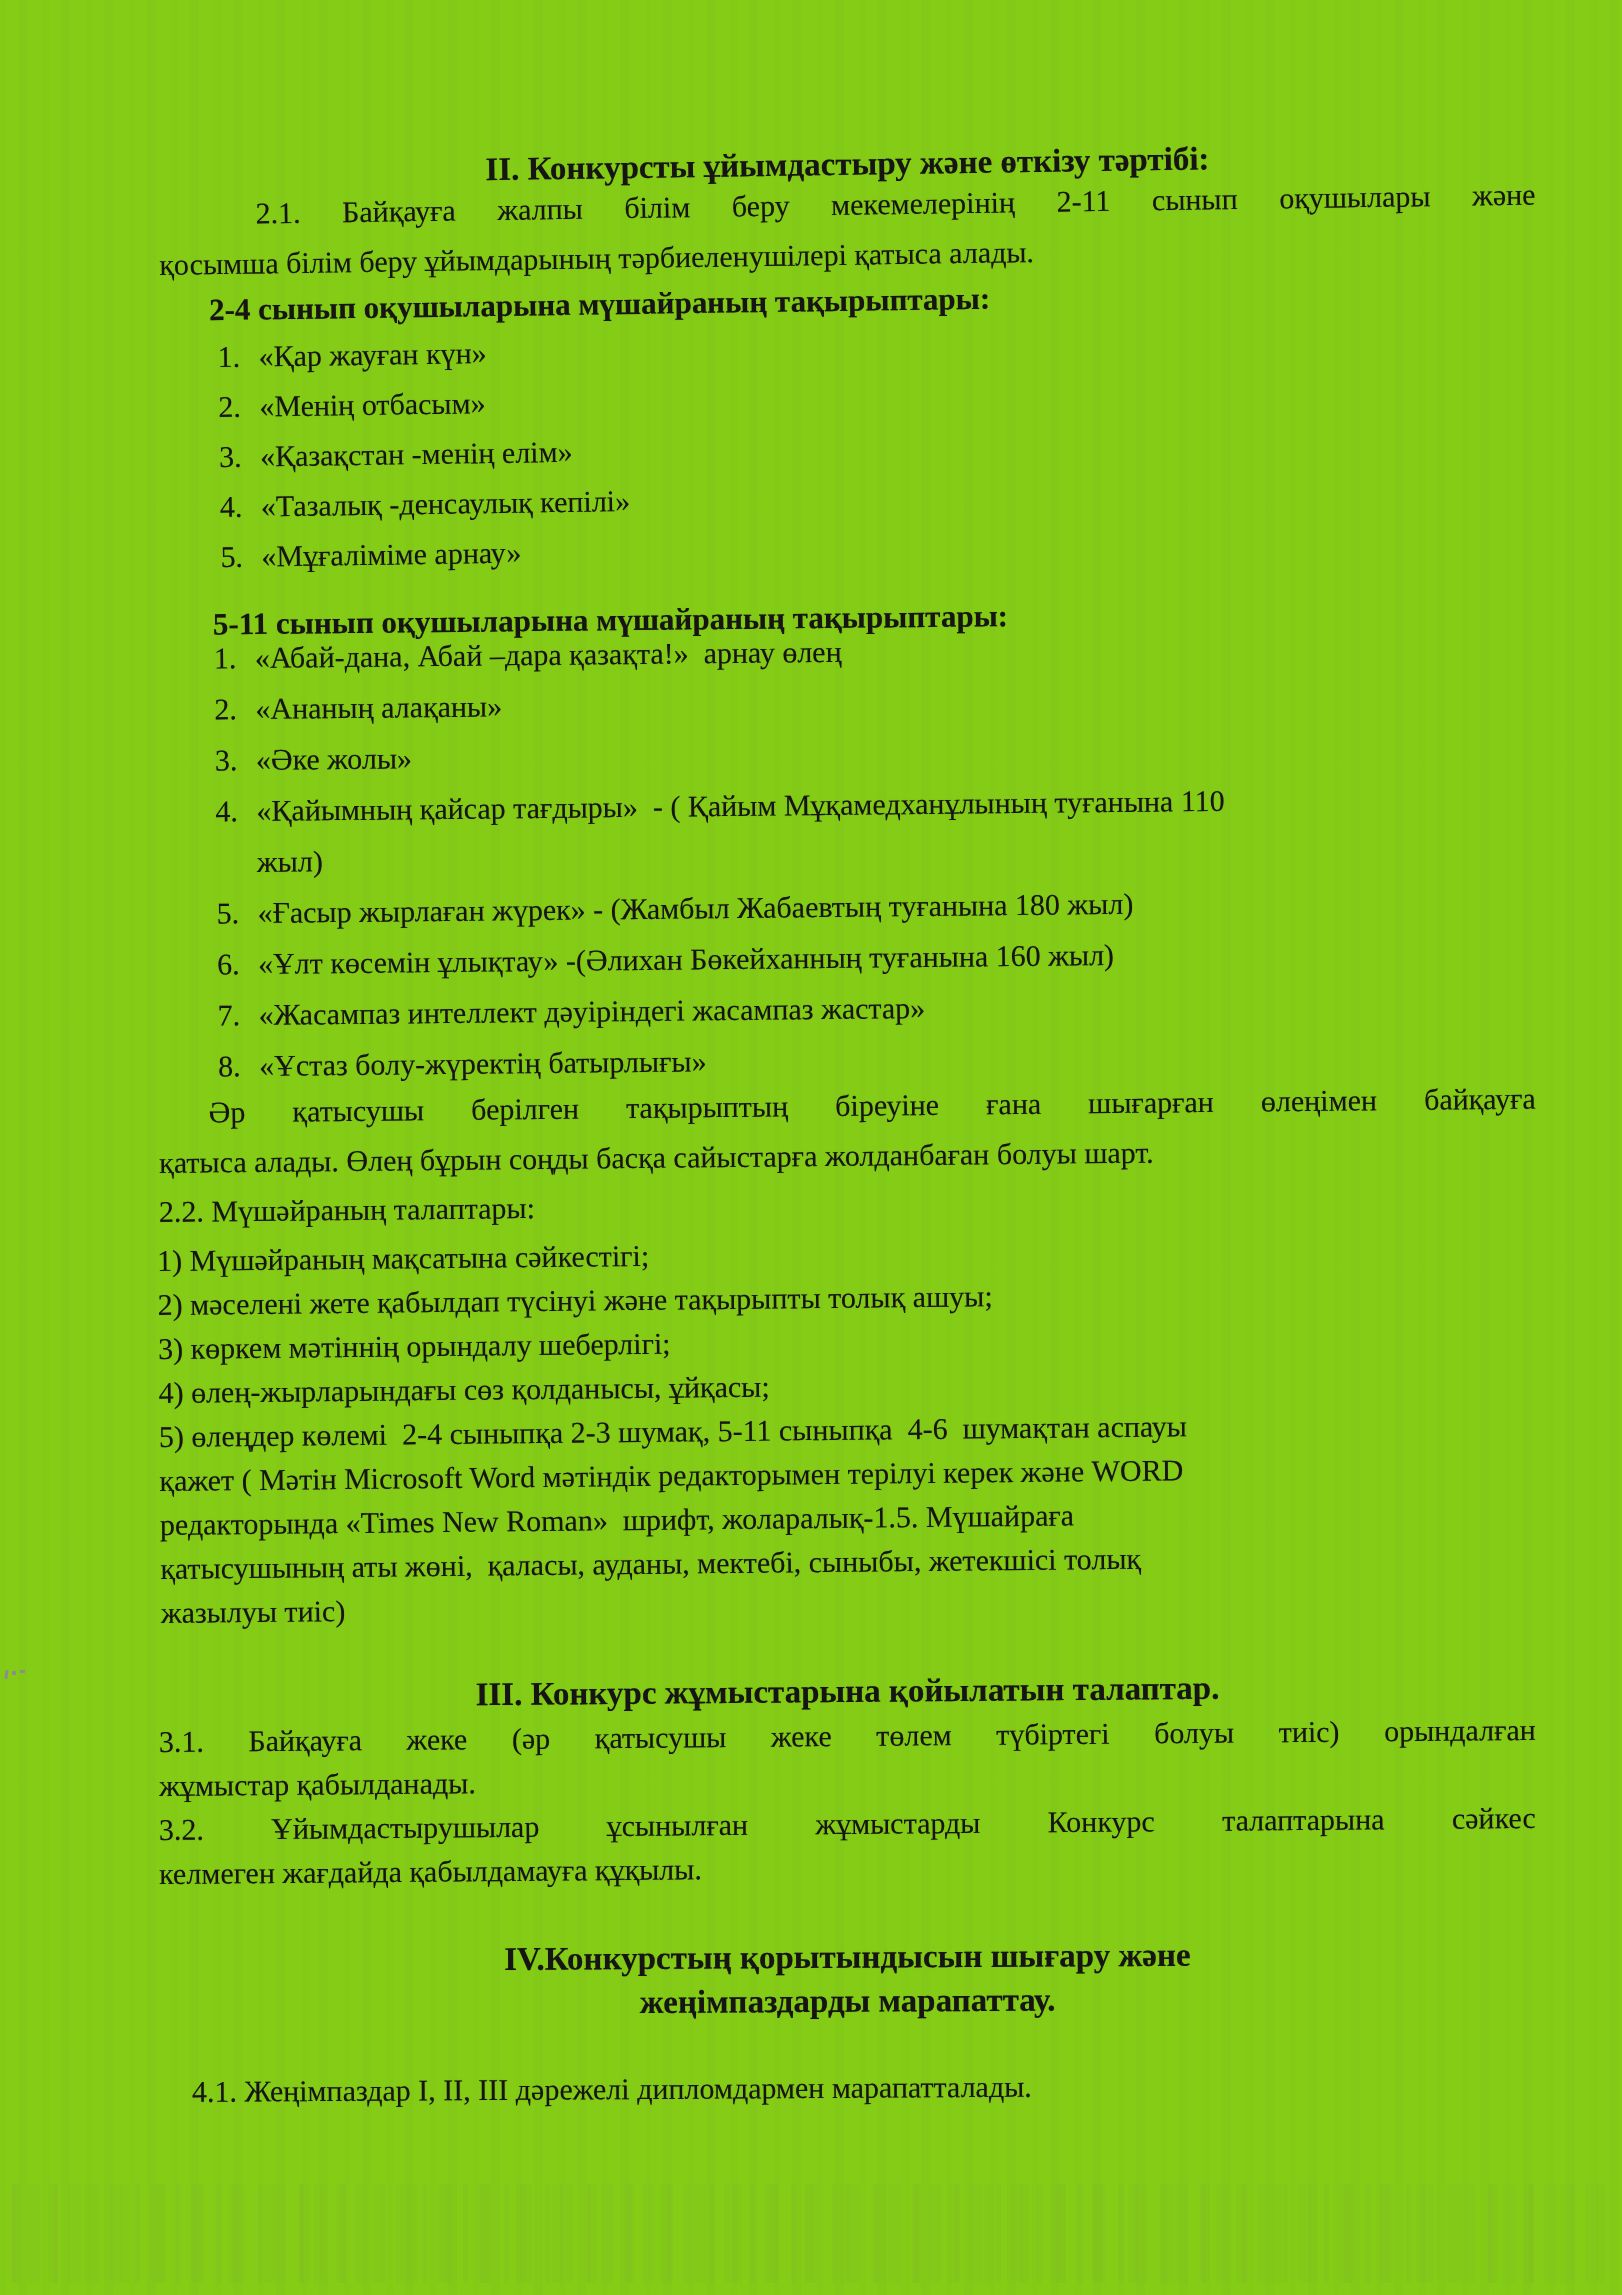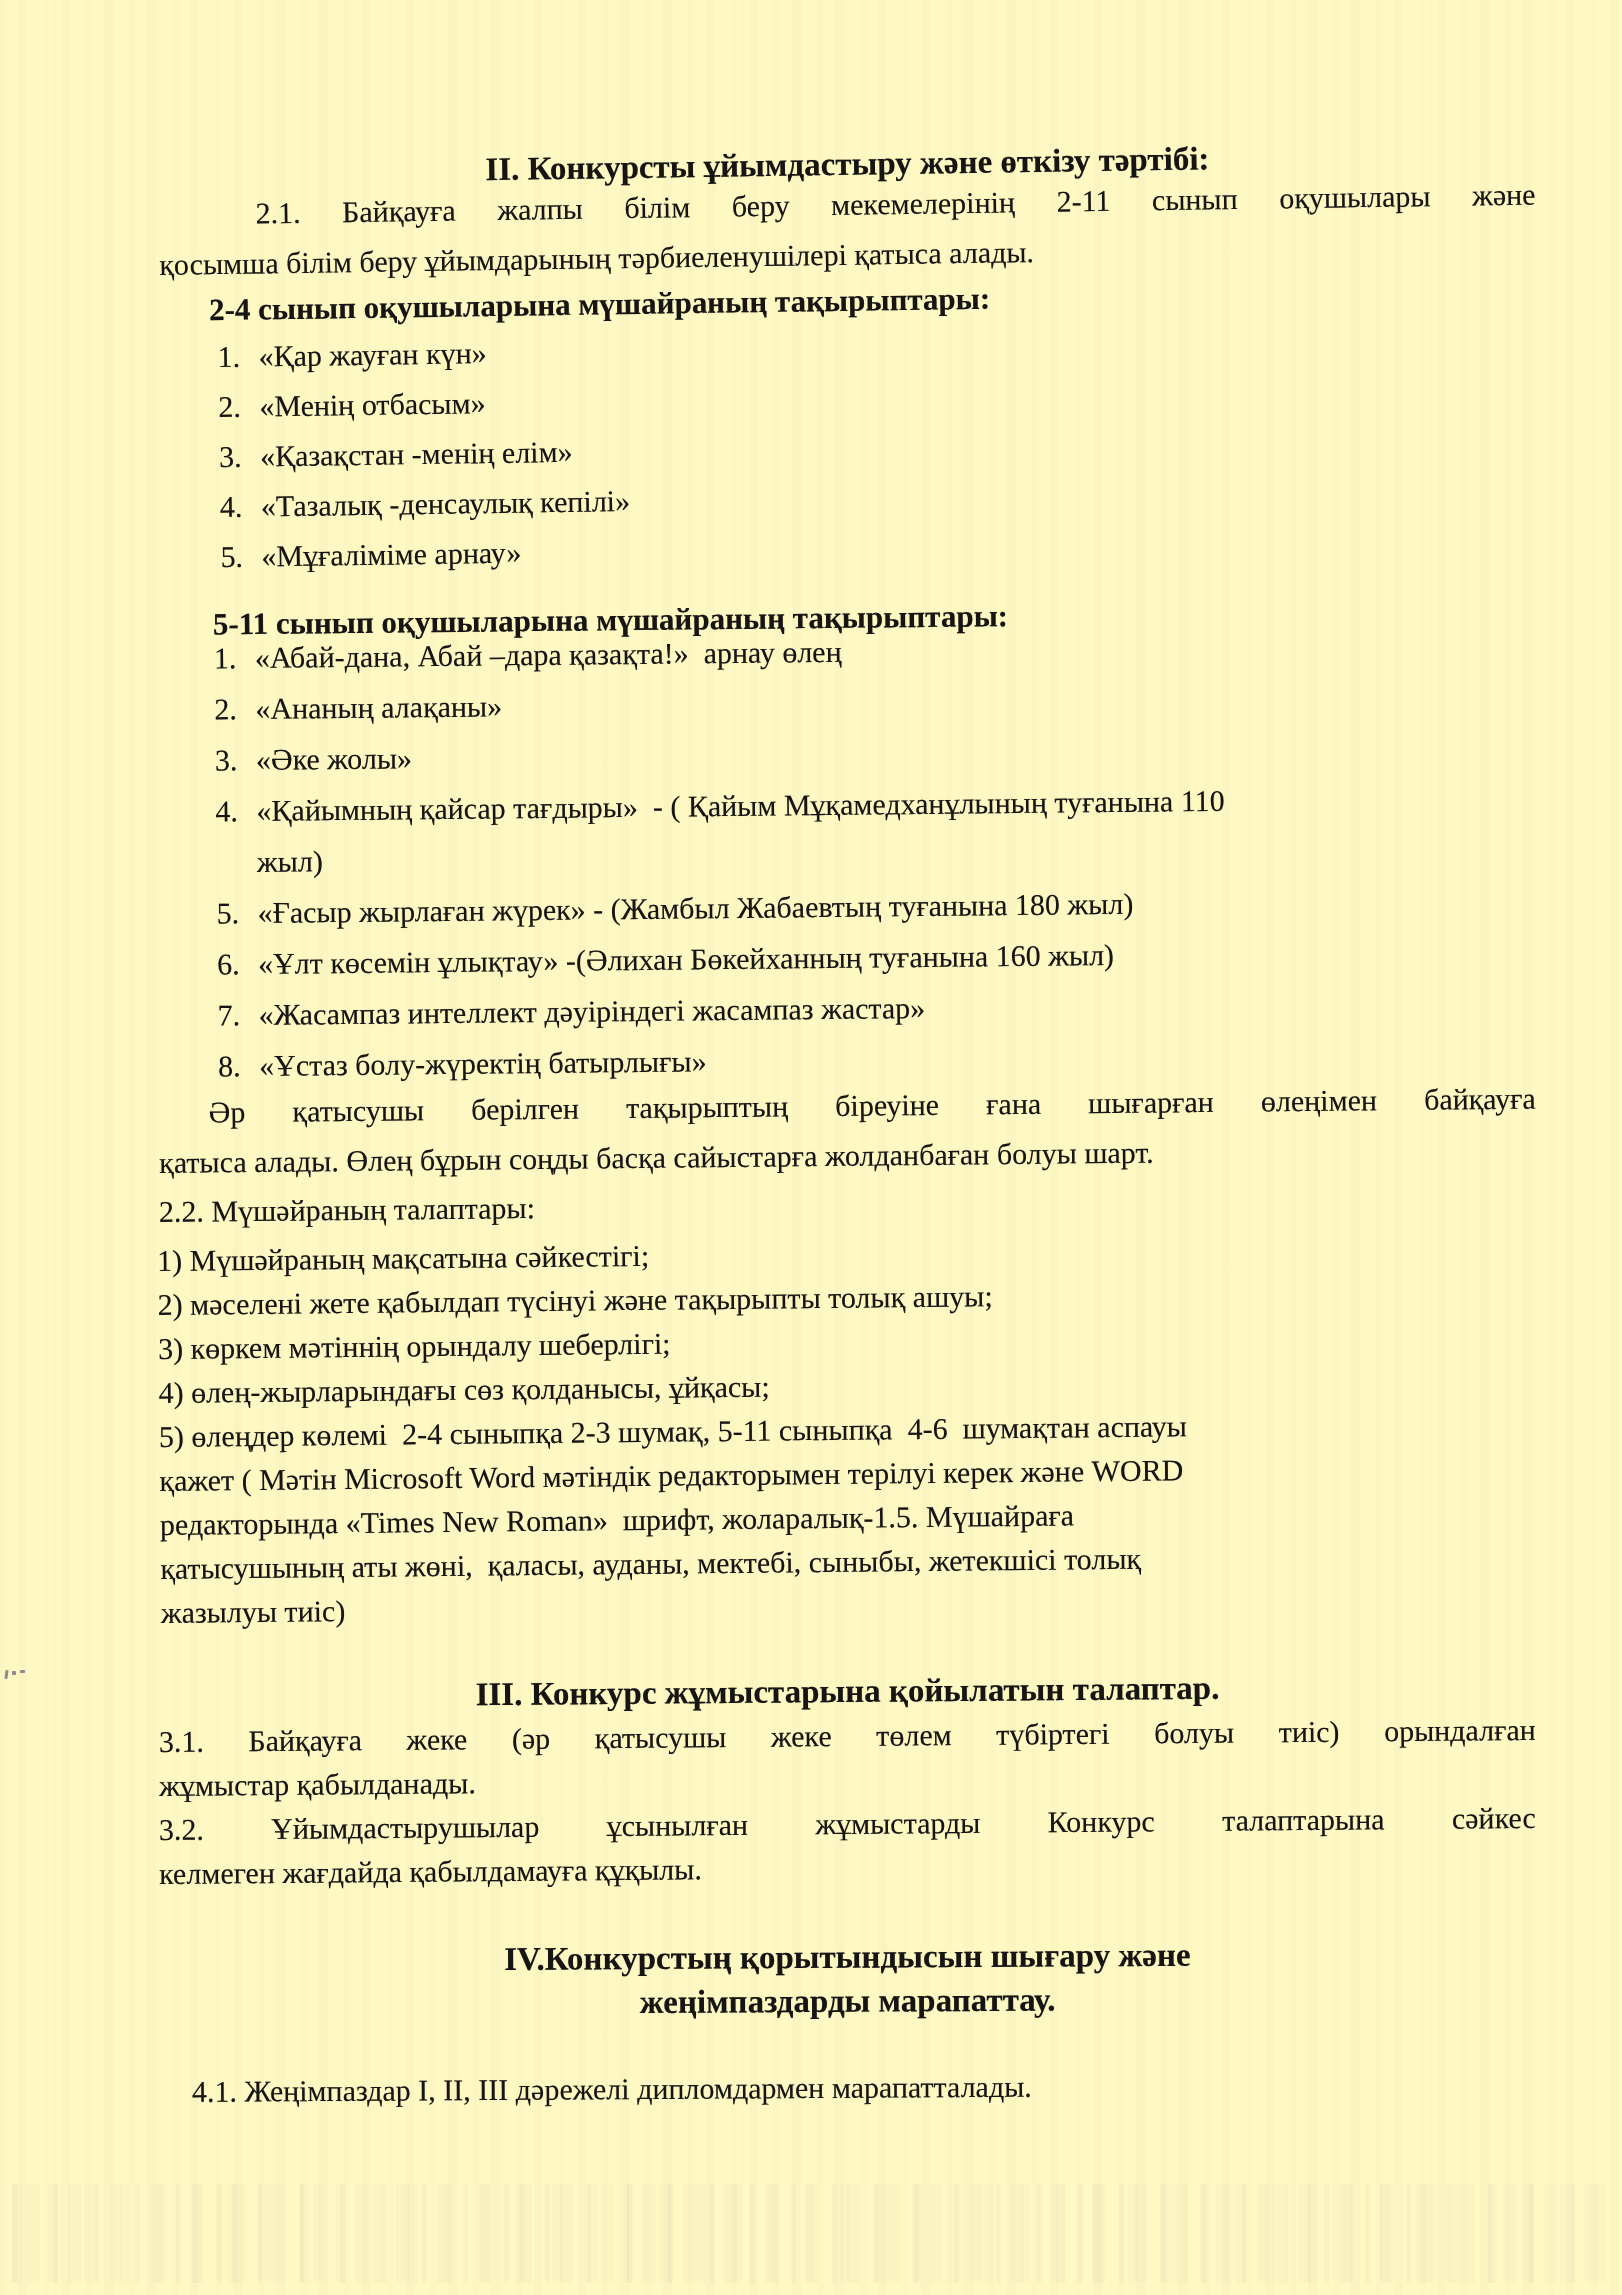--- a/index.html
+++ b/index.html
@@ -1,19 +1,19 @@
 <!DOCTYPE html>
 <html style="font-size:10.5px"><head>
 <meta charset="utf-8">
 <style>
   html,body{margin:0;padding:0;background:#ffffff;}
   .page{
     position:relative;
     width:1623px;height:2295px;
-    background:#fef9c3;
+    background:#84cc16;
     overflow:hidden;
     font-family:"Liberation Serif","DejaVu Serif",serif;
     color:#161514;
   }
   
   .page::before{
     content:"";
     position:absolute;inset:0;
     background:repeating-linear-gradient(90deg,
       rgba(60,60,65,0.013) 0 5.9px, rgba(0,0,0,0) 5.9px 17.7px,

